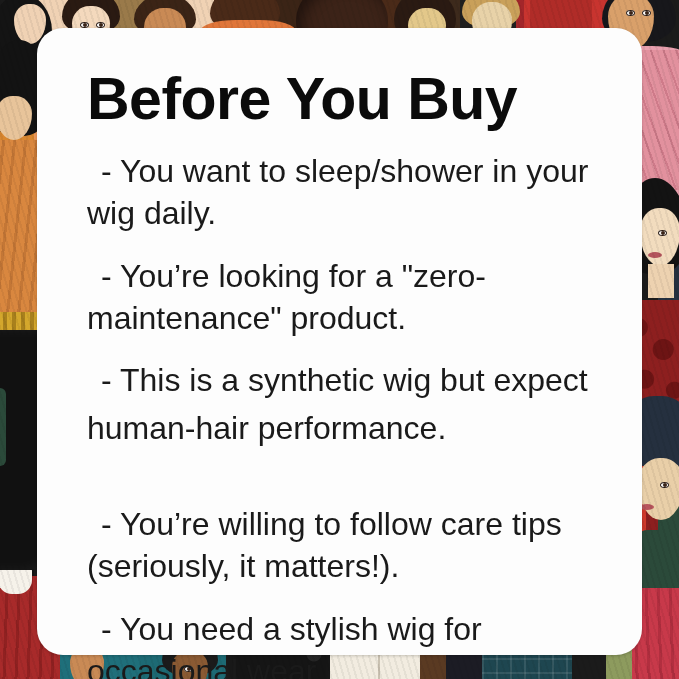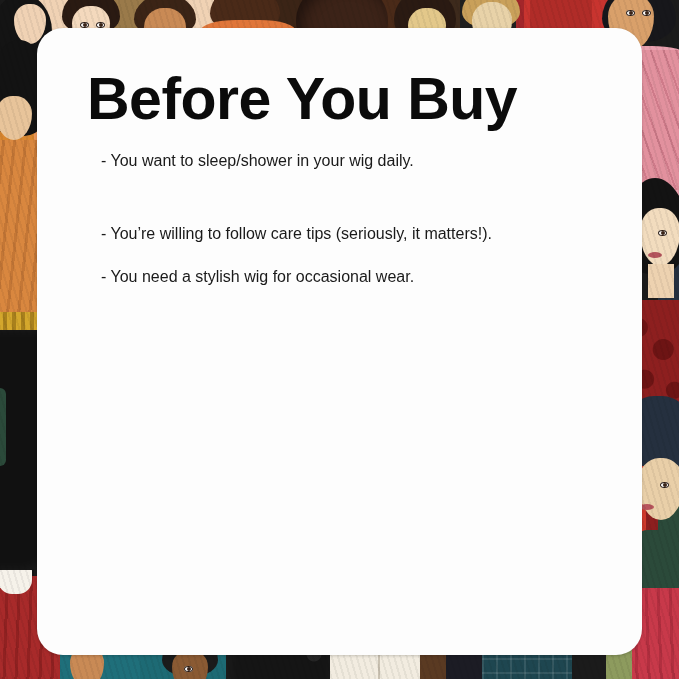--- a/index.html
+++ b/index.html
@@ -103,21 +103,21 @@
     font-size: 24.5px;
     font-weight: bold;
     color: #111111;
     margin-top: 36px;
     line-height: 1.2;
   }
   .subhead .kw-not { color: #e2111c; }
   .subhead .kw-perfect { color: #2f9b3f; }
 
   .bullet {
-    font-size: 16px;
+    font-size: 32px;
     color: #1a1a1a;
     line-height: 1.30;
     margin-top: 22px;
     text-indent: 14px;
   }
   .bullet.tight { margin-top: 18px; }
   .bullet.loose-lines { line-height: 1.48; }
 
   .spacer-gap { height: 30px; }
 </style>
@@ -268,20 +268,22 @@
     <div style="position:absolute;inset:0;background:repeating-linear-gradient(74deg, rgba(0,0,0,0.05) 0 2px, rgba(255,255,255,0.02) 2px 6px);mix-blend-mode:multiply;"></div>
   </div>
 
   <div id="card">
     <div id="card-inner">
 
       <h1 class="title">Before You Buy</h1>
 
 
       <div class="bullet">- You want to sleep/shower in your wig daily.</div>
+      <div class="bullet">- You’re looking for a "zero-maintenance" product.</div>
+      <div class="bullet loose-lines tight">- This is a synthetic wig but expect human-hair performance.</div>
 
       <div class="spacer-gap"></div>
 
 
       <div class="bullet">- You’re willing to follow care tips (seriously, it matters!).</div>
       <div class="bullet">- You need a stylish wig for occasional wear.</div>
 
     </div>
   </div>
 

